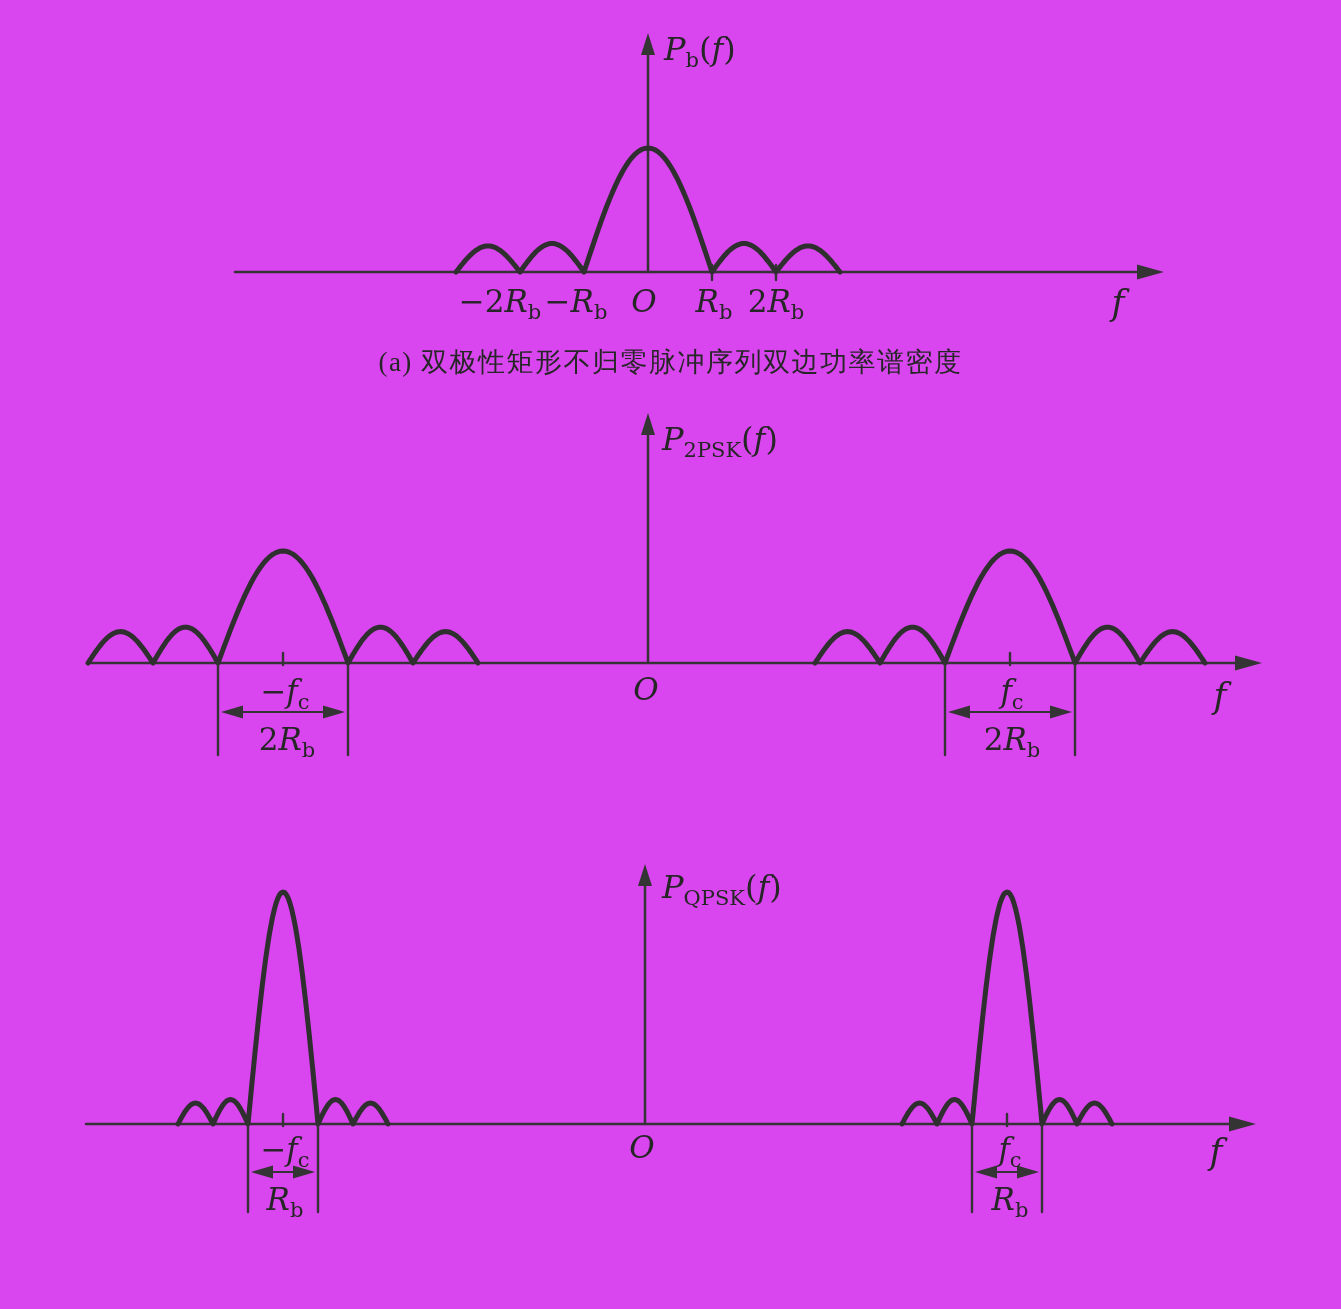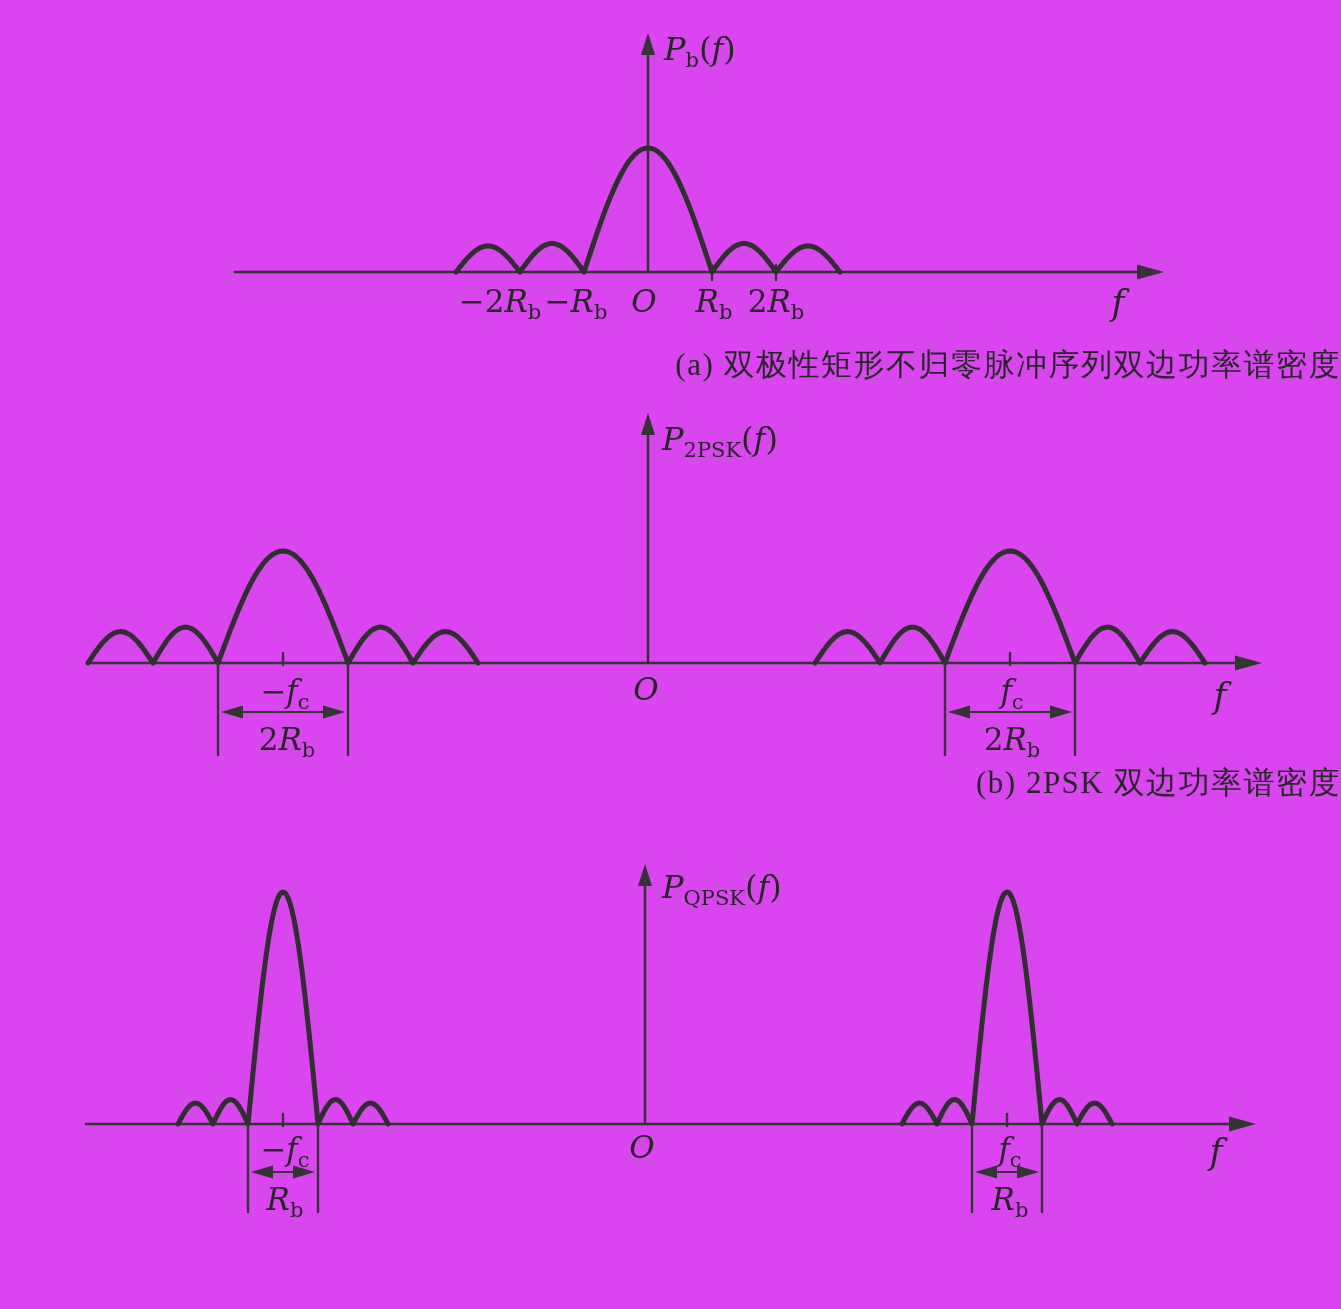--- a/index.html
+++ b/index.html
@@ -4,22 +4,22 @@
 <style>
   html,body{margin:0;padding:0;}
   body{
     width:1341px;height:1309px;overflow:hidden;
     background:#fcfcfa;
     font-family:"Liberation Serif","DejaVu Serif",serif;
   }
   .stage{position:relative;width:1341px;height:1309px;background:#d946ef;}
   svg.chart{position:absolute;left:0;display:block;}
   .caption{
-    position:absolute;left:0;width:1341px;text-align:right;
-    font-size:31px;color:#262626;letter-spacing:1.5px;
+    position:absolute;left:0;width:1341px;text-align:center;
+    font-size:27px;color:#262626;letter-spacing:1.5px;
     font-family:"Liberation Serif","DejaVu Serif",serif;
   }
   text{fill:#262626;}
   .math{font-family:"DejaVu Serif","Liberation Serif",serif;font-size:31px;}
   .ylab{font-size:32px;}
   .flab{font-size:35px;}
   .it{font-style:italic;}
   .rm{font-style:normal;}
   .sub{font-size:21px;font-style:normal;}
   .mid{text-anchor:middle;}
@@ -77,21 +77,20 @@
         <polygon points="1072,312 1050,305.5 1050,318.5" class="arrowhead"></polygon>
       </g>
     <text class="math ylab" x="662" y="50"><tspan class="it">P</tspan><tspan class="sub" dy="7">2PSK</tspan><tspan class="rm" dy="-7">(</tspan><tspan class="it">f</tspan><tspan class="rm">)</tspan></text>
     <text class="math mid it" x="646" y="300">O</text>
     <text class="math mid" x="285" y="302"><tspan class="rm">−</tspan><tspan class="it">f</tspan><tspan class="sub" dy="7">c</tspan></text>
     <text class="math mid" x="287" y="350"><tspan class="rm">2</tspan><tspan class="it">R</tspan><tspan class="sub" dy="7">b</tspan></text>
     <text class="math mid" x="1012" y="302"><tspan class="rm"></tspan><tspan class="it">f</tspan><tspan class="sub" dy="7">c</tspan></text>
     <text class="math mid" x="1012" y="350"><tspan class="rm">2</tspan><tspan class="it">R</tspan><tspan class="sub" dy="7">b</tspan></text>
     <text class="math mid it flab" x="1220" y="308">f</text>
   </svg>
-  <div class="caption" style="top:762px">(b) 2PSK 双边功率谱密度</div>
 
   <svg id="svg-c" class="chart" style="top:850px" width="1341" height="388" viewBox="0 0 1341 388">
     <g id="geom-c">
         <line x1="645" y1="30" x2="645" y2="274" class="axis"></line>
         <polygon points="645,14 638,36 652,36" class="arrowhead"></polygon>
         <line x1="86" y1="274" x2="1240" y2="274" class="axis"></line>
         <polygon points="1256,274 1229,266.5 1229,281.5" class="arrowhead"></polygon>
         <path d="M178.0 274.0 L178.9 272.4 L179.8 270.7 L180.6 269.1 L181.5 267.5 L182.4 266.0 L183.3 264.5 L184.1 263.1 L185.0 261.7 L185.9 260.4 L186.8 259.2 L187.6 258.1 L188.5 257.1 L189.4 256.2 L190.3 255.4 L191.1 254.7 L192.0 254.1 L192.9 253.7 L193.8 253.4 L194.6 253.2 L195.5 253.1 L196.4 253.2 L197.3 253.4 L198.1 253.7 L199.0 254.1 L199.9 254.7 L200.8 255.4 L201.6 256.2 L202.5 257.1 L203.4 258.1 L204.3 259.2 L205.1 260.4 L206.0 261.7 L206.9 263.1 L207.8 264.5 L208.6 266.0 L209.5 267.5 L210.4 269.1 L211.3 270.7 L212.1 272.4 L213.0 274.0 L213.0 274.0 L213.9 272.1 L214.8 270.2 L215.6 268.3 L216.5 266.5 L217.4 264.7 L218.3 262.9 L219.1 261.3 L220.0 259.7 L220.9 258.2 L221.8 256.8 L222.6 255.5 L223.5 254.3 L224.4 253.2 L225.3 252.3 L226.1 251.5 L227.0 250.8 L227.9 250.3 L228.8 249.9 L229.6 249.7 L230.5 249.6 L231.4 249.7 L232.3 249.9 L233.1 250.3 L234.0 250.8 L234.9 251.5 L235.8 252.3 L236.6 253.2 L237.5 254.3 L238.4 255.5 L239.3 256.8 L240.1 258.2 L241.0 259.7 L241.9 261.3 L242.8 262.9 L243.6 264.7 L244.5 266.5 L245.4 268.3 L246.3 270.2 L247.1 272.1 L248.0 274.0 L248.0 274.0 L249.8 255.8 L251.5 237.7 L253.3 219.8 L255.0 202.3 L256.8 185.2 L258.5 168.7 L260.3 152.8 L262.0 137.6 L263.8 123.3 L265.5 110.0 L267.3 97.6 L269.0 86.3 L270.8 76.2 L272.5 67.3 L274.3 59.7 L276.0 53.4 L277.8 48.4 L279.5 44.9 L281.3 42.7 L283.0 42.0 L284.8 42.7 L286.5 44.9 L288.3 48.4 L290.0 53.4 L291.8 59.7 L293.5 67.3 L295.3 76.2 L297.0 86.3 L298.8 97.6 L300.5 110.0 L302.3 123.3 L304.0 137.6 L305.8 152.8 L307.5 168.7 L309.3 185.2 L311.0 202.3 L312.8 219.8 L314.5 237.7 L316.3 255.8 L318.0 274.0 L318.0 274.0 L318.9 272.1 L319.8 270.2 L320.6 268.3 L321.5 266.5 L322.4 264.7 L323.3 262.9 L324.1 261.3 L325.0 259.7 L325.9 258.2 L326.8 256.8 L327.6 255.5 L328.5 254.3 L329.4 253.2 L330.3 252.3 L331.1 251.5 L332.0 250.8 L332.9 250.3 L333.8 249.9 L334.6 249.7 L335.5 249.6 L336.4 249.7 L337.3 249.9 L338.1 250.3 L339.0 250.8 L339.9 251.5 L340.8 252.3 L341.6 253.2 L342.5 254.3 L343.4 255.5 L344.3 256.8 L345.1 258.2 L346.0 259.7 L346.9 261.3 L347.8 262.9 L348.6 264.7 L349.5 266.5 L350.4 268.3 L351.3 270.2 L352.1 272.1 L353.0 274.0 L353.0 274.0 L353.9 272.4 L354.8 270.7 L355.6 269.1 L356.5 267.5 L357.4 266.0 L358.3 264.5 L359.1 263.1 L360.0 261.7 L360.9 260.4 L361.8 259.2 L362.6 258.1 L363.5 257.1 L364.4 256.2 L365.3 255.4 L366.1 254.7 L367.0 254.1 L367.9 253.7 L368.8 253.4 L369.6 253.2 L370.5 253.1 L371.4 253.2 L372.3 253.4 L373.1 253.7 L374.0 254.1 L374.9 254.7 L375.8 255.4 L376.6 256.2 L377.5 257.1 L378.4 258.1 L379.3 259.2 L380.1 260.4 L381.0 261.7 L381.9 263.1 L382.8 264.5 L383.6 266.0 L384.5 267.5 L385.4 269.1 L386.3 270.7 L387.1 272.4 L388.0 274.0" class="curve"></path>
         <line x1="283" y1="264" x2="283" y2="276" class="tick"></line>
         <line x1="248" y1="274" x2="248" y2="362" class="guide"></line>

